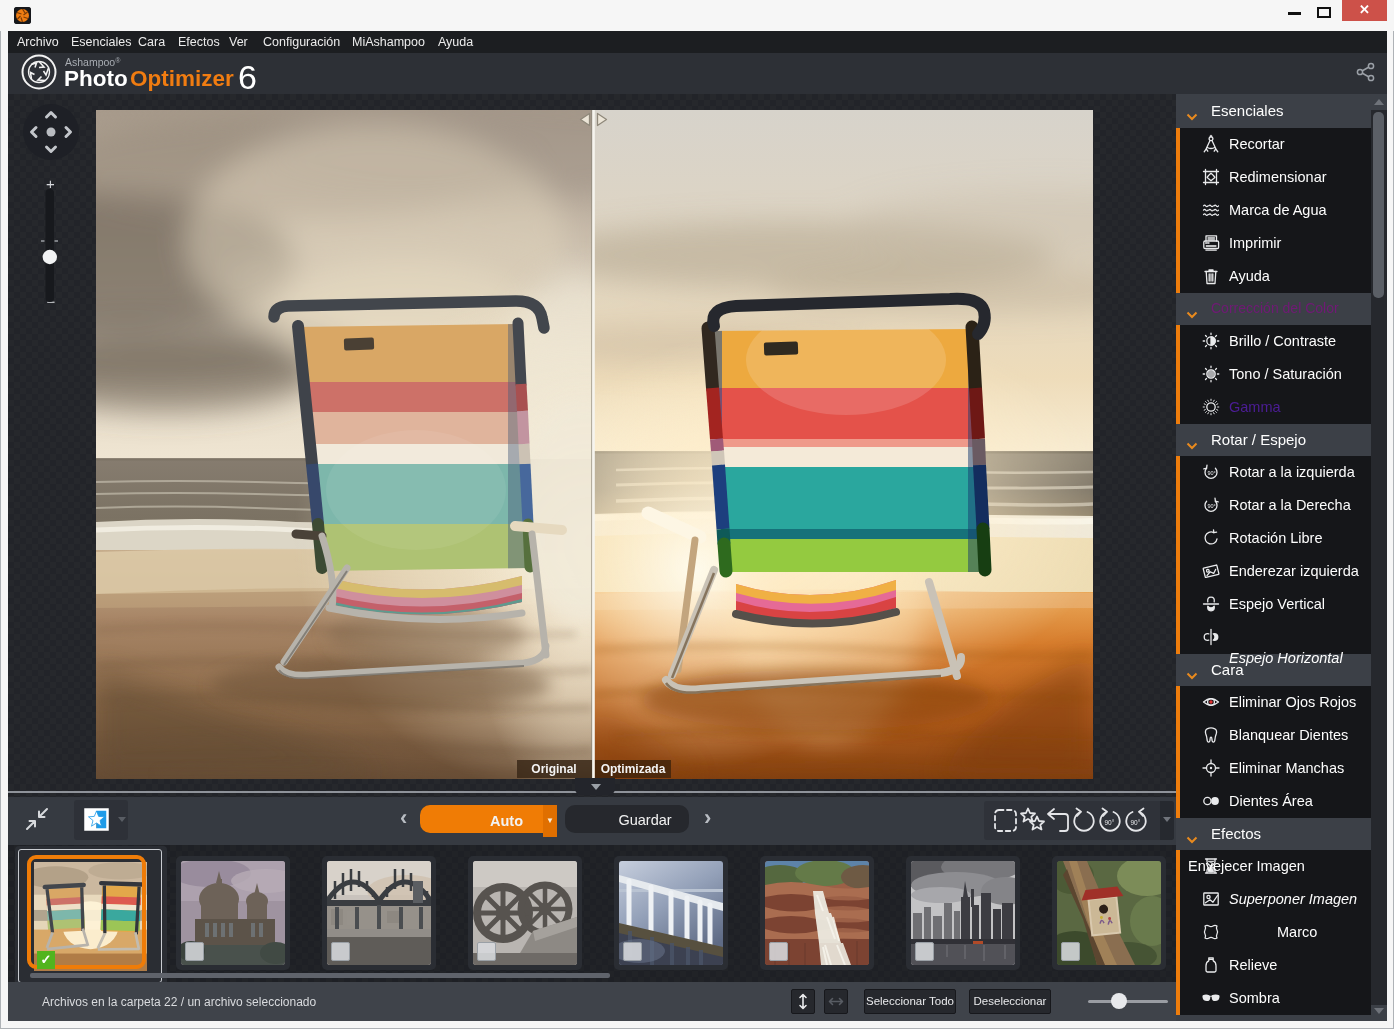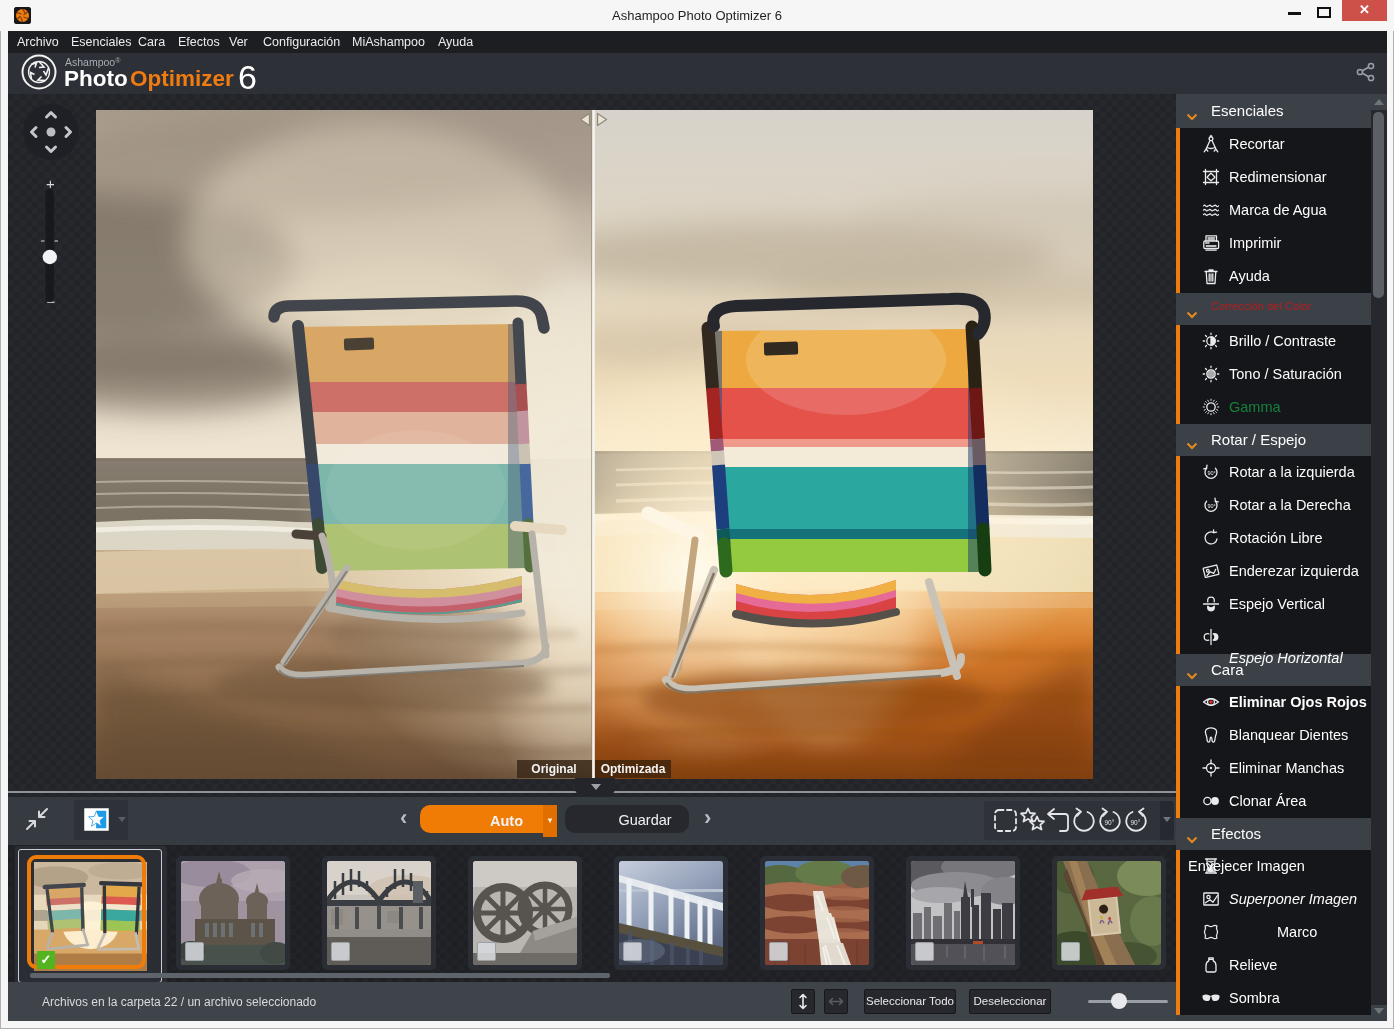--- a/index.html
+++ b/index.html
@@ -59,21 +59,20 @@
 <div id="frame"></div>
 
 <div id="titlebar">
   <div id="appicon"><svg width="17" height="17">
         <rect x="0" y="0" width="17" height="17" rx="3" fill="#16181c"></rect>
         <circle cx="8.5" cy="8.5" r="6.5" fill="#ef7d12"></circle>
         <g stroke="#7a3c08" stroke-width="1.2" fill="none">
           <path d="M8.5 2 L11 6 M13.5 5 L9.5 8 M14 11.5 L9.5 10 M8.5 15 L7 10.5 M3.5 12 L6.5 9 M3 5.5 L7.5 7"></path>
         </g>
       </svg></div>
-  <div id="titletext">Ashampoo Photo Optimizer 6</div>
   <div id="btnmin"></div>
   <div id="btnmax"></div>
   <div id="btnclose">✕</div>
 </div>
 
 <div id="menubar">
   <span style="left:9px">Archivo</span>
   <span style="left:63px">Esenciales</span>
   <span style="left:130px">Cara</span>
   <span style="left:170px">Efectos</span>
@@ -743,21 +742,21 @@
         <g stroke="#e9eaec" stroke-width="1.3" fill="none" stroke-linecap="round" stroke-linejoin="round">
           <path d="M4 5.5 H16 M8 5.5 V4 H12 V5.5"></path>
           <path d="M5.2 5.5 L6 17.5 H14 L14.8 5.5"></path>
           <path d="M8.2 8 V15 M10 8 V15 M11.8 8 V15"></path>
         </g>
       </svg></div>
 <div style="position:absolute; left:1229px; top:268px; font-size:14.5px; color:#fdfdfd;">Ayuda</div>
 <div style="position:absolute; left:1186px; top:305px; width:12px; height:8px;"><svg width="12" height="8">
         <path d="M1.5 1.5 L6 6 L10.5 1.5" stroke="#e98a1e" stroke-width="2" fill="none"></path>
       </svg></div>
-<div style="position:absolute; left:1211px; top:300px; font-size:11px; color:#b91c1c;">Corrección del Color</div>
+<div style="position:absolute; left:1211px; top:300px; font-size:14px; color:#701a75;">Corrección del Color</div>
 <div style="position:absolute; left:1176px; top:325px; width:4px; height:99px; background:#ee7d0c;"></div>
 <div style="position:absolute; left:1180px; top:325px; width:191px; height:99px; background:#151619;"></div>
 <div style="position:absolute; left:1201px; top:331px; width:20px; height:20px;"><svg width="20" height="20">
         <g stroke="#e9eaec" stroke-width="1.3" fill="none" stroke-linecap="round" stroke-linejoin="round">
           <circle cx="10" cy="10" r="4.2"></circle>
           <path d="M10 5.8 A4.2 4.2 0 0 1 10 14.2 Z" fill="#e9eaec"></path>
           <path d="M10 2.2 V3.6 M10 16.4 V17.8 M2.2 10 H3.6 M16.4 10 H17.8 M4.5 4.5 L5.5 5.5 M14.5 14.5 L15.5 15.5 M15.5 4.5 L14.5 5.5 M5.5 14.5 L4.5 15.5"></path>
         </g>
       </svg></div>
 <div style="position:absolute; left:1229px; top:333px; font-size:14.5px; color:#fdfdfd;">Brillo / Contraste</div>
@@ -768,21 +767,21 @@
           <path d="M10 2.2 V3.6 M10 16.4 V17.8 M2.2 10 H3.6 M16.4 10 H17.8 M4.5 4.5 L5.5 5.5 M14.5 14.5 L15.5 15.5 M15.5 4.5 L14.5 5.5 M5.5 14.5 L4.5 15.5"></path>
         </g>
       </svg></div>
 <div style="position:absolute; left:1229px; top:366px; font-size:14.5px; color:#fdfdfd;">Tono / Saturación</div>
 <div style="position:absolute; left:1201px; top:397px; width:20px; height:20px;"><svg width="20" height="20">
         <g stroke="#e9eaec" stroke-width="1.3" fill="none" stroke-linecap="round" stroke-linejoin="round">
           <circle cx="10" cy="10" r="4.2"></circle>
           <path d="M10 2.2 V3.4 M10 16.6 V17.8 M2.2 10 H3.4 M16.6 10 H17.8 M4.6 4.6 L5.4 5.4 M14.6 14.6 L15.4 15.4 M15.4 4.6 L14.6 5.4 M5.4 14.6 L4.6 15.4 M12.6 4.3 L13.2 3.2 M6.8 16.8 L7.4 15.7 M3.2 6.8 L4.3 7.4 M15.7 12.6 L16.8 13.2 M6.8 3.2 L7.4 4.3 M12.6 15.7 L13.2 16.8 M3.2 13.2 L4.3 12.6 M15.7 7.4 L16.8 6.8" stroke-width="1"></path>
         </g>
       </svg></div>
-<div style="position:absolute; left:1229px; top:399px; font-size:14.5px; color:#15803d;">Gamma</div>
+<div style="position:absolute; left:1229px; top:399px; font-size:14.5px; color:#4c1d95;">Gamma</div>
 <div style="position:absolute; left:1186px; top:436px; width:12px; height:8px;"><svg width="12" height="8">
         <path d="M1.5 1.5 L6 6 L10.5 1.5" stroke="#e98a1e" stroke-width="2" fill="none"></path>
       </svg></div>
 <div style="position:absolute; left:1211px; top:431px; font-size:15px; color:#fdfdfd;">Rotar / Espejo</div>
 <div style="position:absolute; left:1176px; top:456px; width:4px; height:198px; background:#ee7d0c;"></div>
 <div style="position:absolute; left:1180px; top:456px; width:191px; height:198px; background:#151619;"></div>
 <div style="position:absolute; left:1201px; top:462px; width:20px; height:20px;"><svg width="20" height="20">
         <g stroke="#e9eaec" stroke-width="1.3" fill="none" stroke-linecap="round" stroke-linejoin="round">
           <path d="M14.4 6.2 A6 6 0 1 1 5.6 6.2"></path>
           <path d="M5.6 6.2 L2.8 6.8 M5.6 6.2 L6 3.2"></path>
@@ -837,42 +836,42 @@
 <div style="position:absolute; left:1211px; top:661px; font-size:15px; color:#fdfdfd;">Cara</div>
 <div style="position:absolute; left:1176px; top:686px; width:4px; height:132px; background:#ee7d0c;"></div>
 <div style="position:absolute; left:1180px; top:686px; width:191px; height:132px; background:#151619;"></div>
 <div style="position:absolute; left:1201px; top:692px; width:20px; height:20px;"><svg width="20" height="20">
         <g stroke="#e9eaec" stroke-width="1.3" fill="none" stroke-linecap="round" stroke-linejoin="round">
           <path d="M2.5 10 Q10 3.5 17.5 10 Q10 16.5 2.5 10 Z"></path>
           <circle cx="10" cy="10" r="3.4"></circle>
           <circle cx="10" cy="10" r="1.7" fill="#e03030" stroke="none"></circle>
         </g>
       </svg></div>
-<div style="position:absolute; left:1229px; top:694px; font-size:14.5px; color:#fdfdfd;font-weight:bold;">Eliminar Ojos Rojos</div>
+<div style="position:absolute; left:1229px; top:694px; font-size:14.5px; color:#fdfdfd;">Eliminar Ojos Rojos</div>
 <div style="position:absolute; left:1201px; top:725px; width:20px; height:20px;"><svg width="20" height="20">
         <g stroke="#e9eaec" stroke-width="1.3" fill="none" stroke-linecap="round" stroke-linejoin="round">
           <path d="M6.2 3.8 Q10 1.8 13.8 3.8 Q16.4 5.4 15.2 9 Q14.2 11.6 14 14 Q13.8 17.2 12.4 17.2 Q11 17.2 10.9 14 Q10.8 12.2 10 12.2 Q9.2 12.2 9.1 14 Q9 17.2 7.6 17.2 Q6.2 17.2 6 14 Q5.8 11.6 4.8 9 Q3.6 5.4 6.2 3.8 Z"></path>
         </g>
       </svg></div>
 <div style="position:absolute; left:1229px; top:727px; font-size:14.5px; color:#fdfdfd;">Blanquear Dientes</div>
 <div style="position:absolute; left:1201px; top:758px; width:20px; height:20px;"><svg width="20" height="20">
         <g stroke="#e9eaec" stroke-width="1.3" fill="none" stroke-linecap="round" stroke-linejoin="round">
           <circle cx="10" cy="10" r="4.5"></circle>
           <path d="M10 2 V5 M10 15 V18 M2 10 H5 M15 10 H18"></path>
           <circle cx="10" cy="10" r="1.2" fill="#e9eaec" stroke="none"></circle>
         </g>
       </svg></div>
 <div style="position:absolute; left:1229px; top:760px; font-size:14.5px; color:#fdfdfd;">Eliminar Manchas</div>
 <div style="position:absolute; left:1201px; top:791px; width:20px; height:20px;"><svg width="20" height="20">
         <g stroke="#e9eaec" stroke-width="1.3" fill="none" stroke-linecap="round" stroke-linejoin="round">
           <circle cx="6.4" cy="10" r="3.6"></circle>
           <circle cx="14" cy="10" r="3.9" fill="#e9eaec" stroke="none"></circle>
         </g>
       </svg></div>
-<div style="position:absolute; left:1229px; top:793px; font-size:14.5px; color:#fdfdfd;">Clonar Área</div>
+<div style="position:absolute; left:1229px; top:793px; font-size:14.5px; color:#fdfdfd;">Dientes Área</div>
 <div style="position:absolute; left:1186px; top:830px; width:12px; height:8px;"><svg width="12" height="8">
         <path d="M1.5 1.5 L6 6 L10.5 1.5" stroke="#e98a1e" stroke-width="2" fill="none"></path>
       </svg></div>
 <div style="position:absolute; left:1211px; top:825px; font-size:15px; color:#fdfdfd;">Efectos</div>
 <div style="position:absolute; left:1176px; top:850px; width:4px; height:165px; background:#ee7d0c;"></div>
 <div style="position:absolute; left:1180px; top:850px; width:191px; height:165px; background:#151619;"></div>
 <div style="position:absolute; left:1201px; top:856px; width:20px; height:20px;"><svg width="20" height="20">
         <g stroke="#e9eaec" stroke-width="1.3" fill="none" stroke-linecap="round" stroke-linejoin="round">
           <path d="M4.5 3 H15.5 M4.5 17 H15.5"></path>
           <path d="M6 3.2 V5.5 Q6 8 10 10 Q14 8 14 5.5 V3.2 M6 16.8 V14.5 Q6 12 10 10 Q14 12 14 14.5 V16.8"></path>

